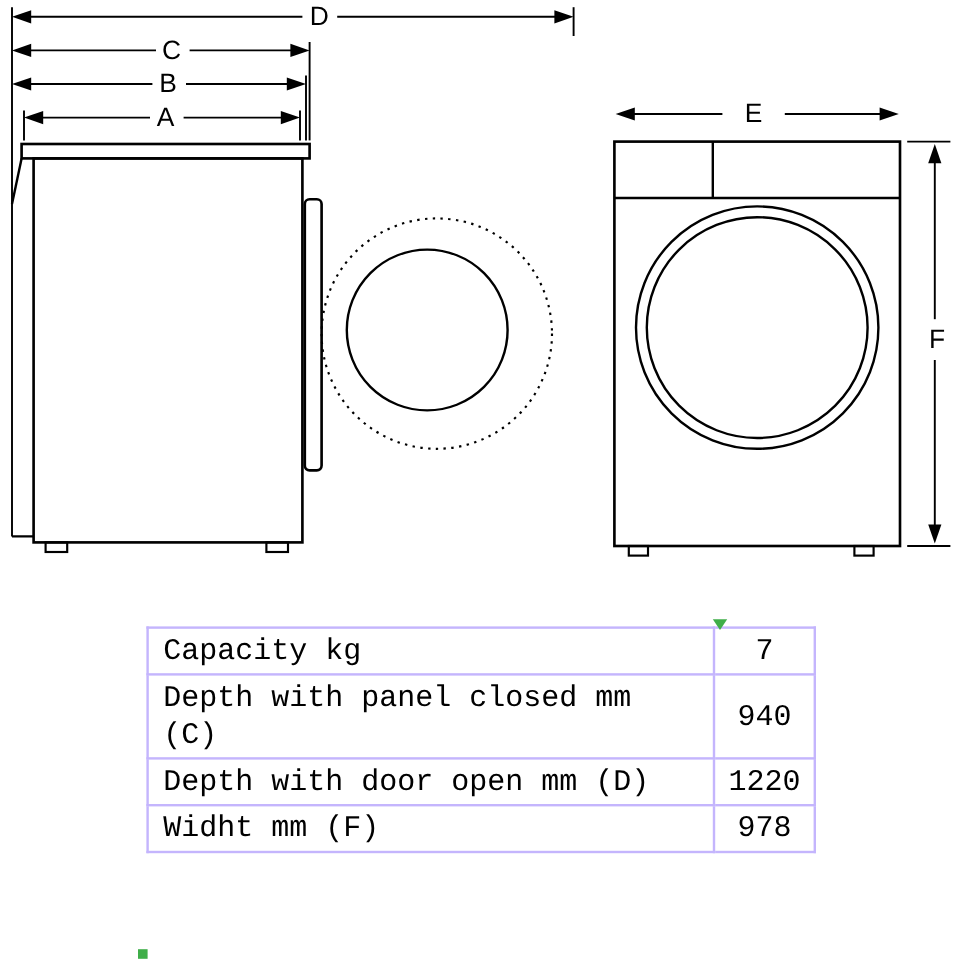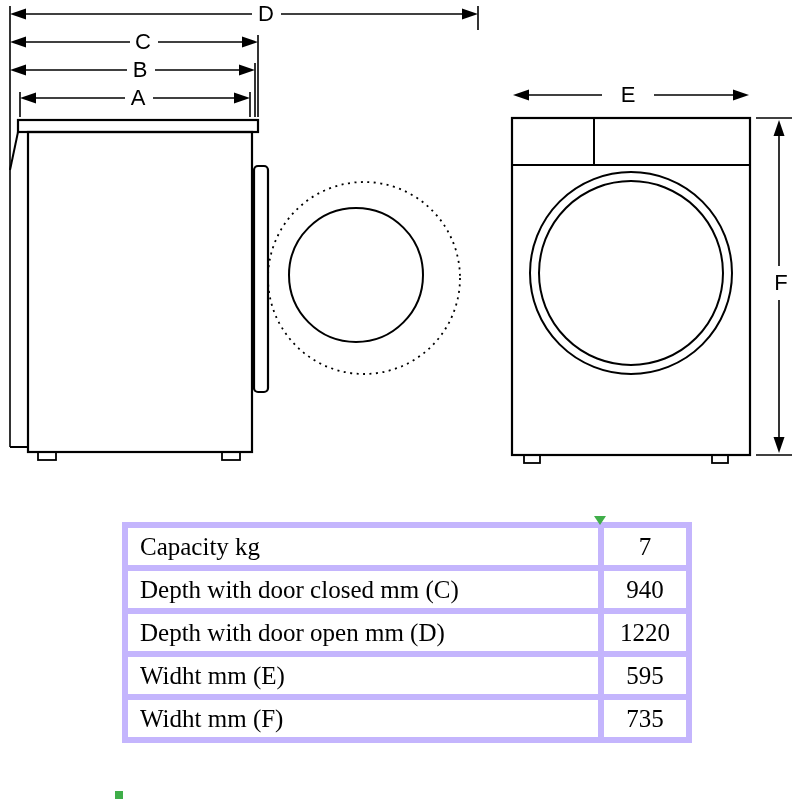--- a/index.html
+++ b/index.html
@@ -23,25 +23,25 @@
     font-family: "Liberation Sans", sans-serif;
     font-size: 22px;
     fill: #000;
     text-anchor: middle;
   }
   .spec-table {
     border-collapse: collapse;
     margin: 10px 0 0 122px;
   }
   .spec-table td {
-    border: 6px solid #c4b5fd;
+    border: 2px solid #c4b5fd;
     font-size: 25px;
     line-height: 31px;
     color: #000;
-    font-family: Liberation Serif, serif;
+    font-family: Liberation Mono, monospace;
   }
   .spec-table td.label { width: 446px; padding: 3px 12px; text-align: left; }
   .spec-table td.value { width: 66px;  padding: 3px 8px;  text-align: center; }
   .artifact-top {
     position: absolute;
     left: 594px;
     top: 516px;
     width: 0; height: 0;
     border-left: 6px solid transparent;
     border-right: 6px solid transparent;
@@ -141,34 +141,30 @@
     </g>
   </svg>
 
   <table class="spec-table">
     <tbody>
       <tr>
         <td class="label">Capacity kg</td>
         <td class="value">7</td>
       </tr>
       <tr>
-        <td class="label">Depth with door closed mm (C)</td>
+        <td class="label">Depth with panel closed mm (C)</td>
         <td class="value">940</td>
       </tr>
       <tr>
         <td class="label">Depth with door open mm (D)</td>
         <td class="value">1220</td>
       </tr>
       <tr>
-        <td class="label">Widht mm (E)</td>
-        <td class="value">595</td>
-      </tr>
-      <tr>
         <td class="label">Widht mm (F)</td>
-        <td class="value">735</td>
+        <td class="value">978</td>
       </tr>
     </tbody>
   </table>
 
   <div class="artifact-top"></div>
   <div class="artifact-bottom"></div>
 
 </div>
 
 </body></html>

